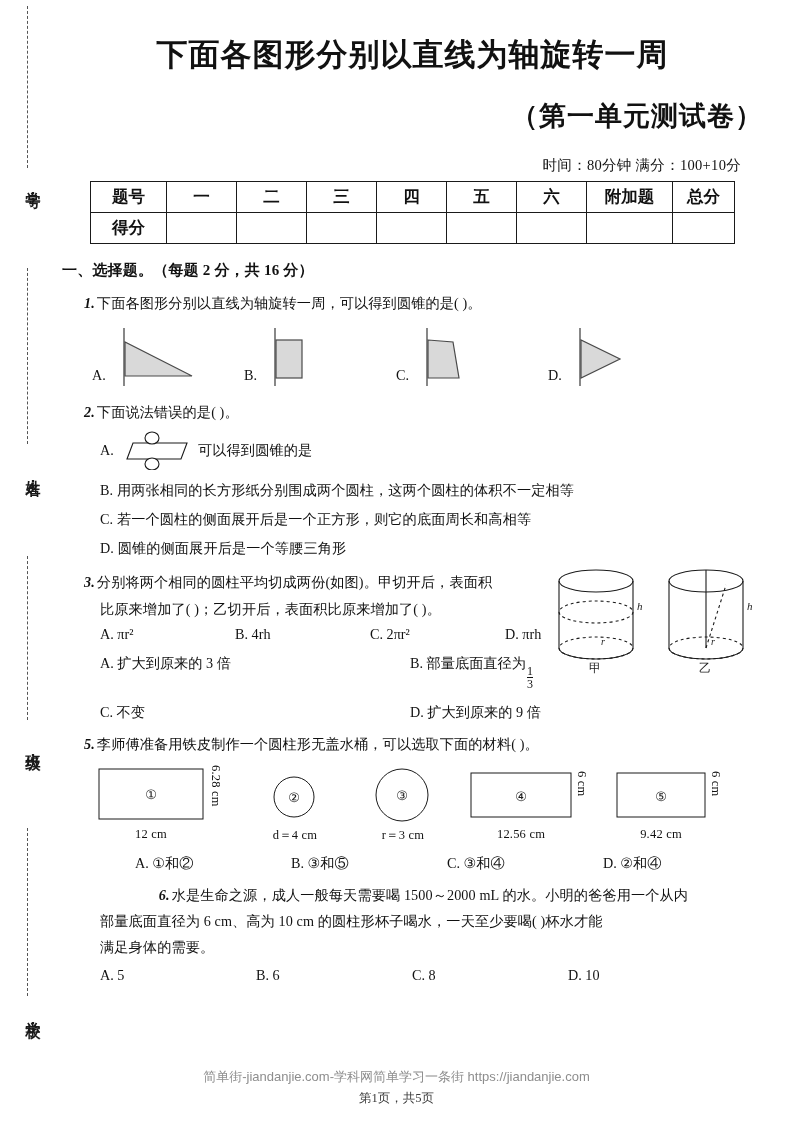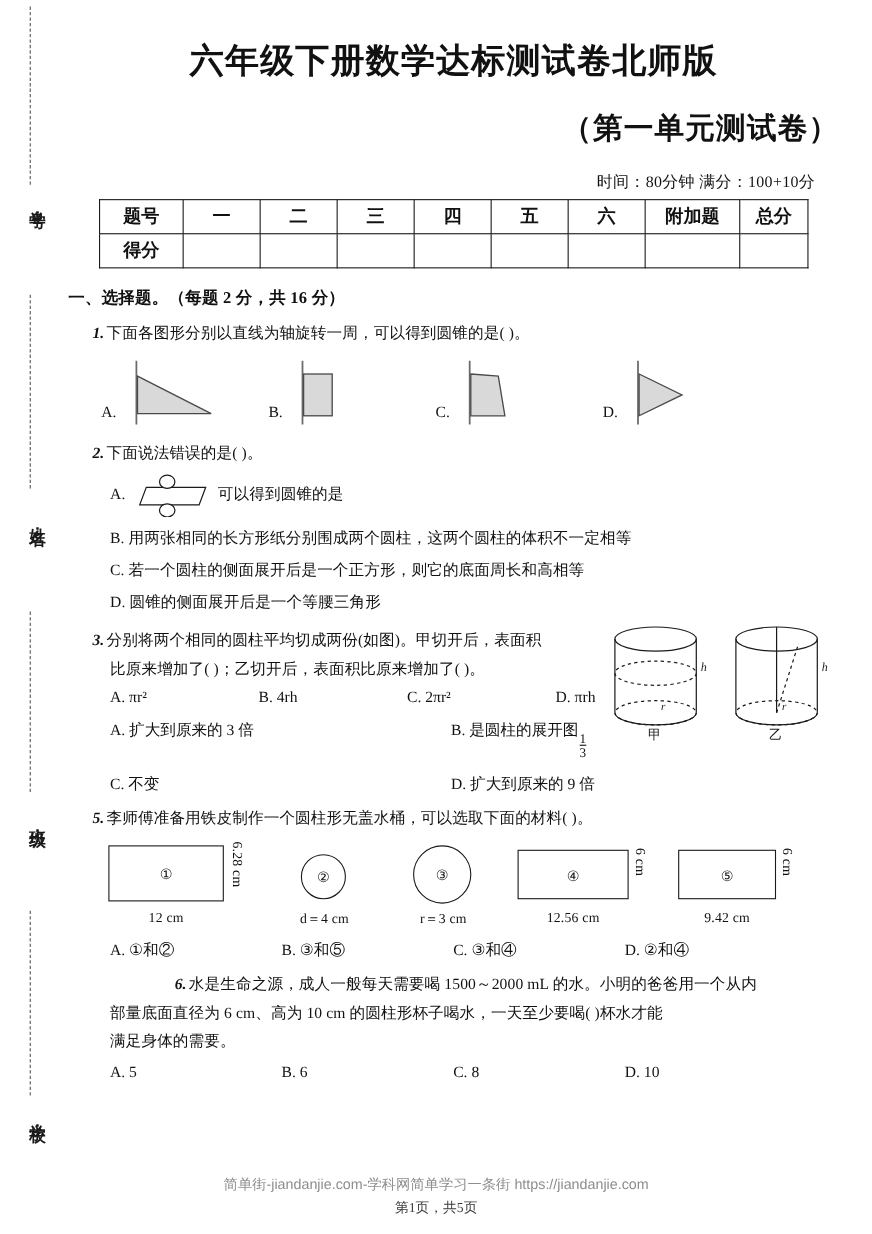--- a/index.html
+++ b/index.html
@@ -207,21 +207,21 @@
   <div class="dash-line" style="top:268px; height:176px;"></div>
   <div class="vlabel" style="top:468px;">姓名：</div>
   <div class="dash-line" style="top:556px; height:164px;"></div>
   <div class="vlabel" style="top:742px;">班级：</div>
   <div class="dash-line" style="top:828px; height:168px;"></div>
   <div class="vlabel" style="top:1010px;">学校：</div>
 </div>
 
 <div class="page">
 
-  <div class="title-main">六年级下册数学达标测试卷北师版</div>
+  <div class="title-main">下面各图形分别以直线为轴旋转一周</div>
   <div class="title-sub">（第一单元测试卷）</div>
   <div class="meta-line">时间：80分钟  满分：100+10分</div>
 
   <table class="score">
     <tbody>
         <tr>
       <td class="lead">题号</td>
       <td>一</td>
       <td>二</td>
       <td>三</td>
@@ -351,21 +351,21 @@
     </div>
   </div>
 
   <div class="two-col" style="margin-top:11px;">
     <div>
       <span>A.</span>
       <span>扩大到原来的 3 倍</span>
     </div>
     <div>
       <span>B.</span>
-      <span>是圆柱的展开图</span><span class="frac">
+      <span>部量底面直径为</span><span class="frac">
           <span class="num">1</span>
           <span class="den">3</span>
         </span>
     </div>
   </div>
   <div class="two-col" style="margin-top:12px;">
     <div>
       <span>C.</span>
       <span>不变</span>
     </div>
@@ -419,21 +419,21 @@
       <svg width="100" height="60">
         <rect class="rect-outline" x="1" y="8" width="88" height="44"></rect>
         <text x="45" y="36" font-size="13" text-anchor="middle" font-family="Liberation Serif, serif" fill="#1a1a1a">⑤</text>
       </svg>
       <div class="dim-bottom" style="width:90px;">9.42 cm</div>
       <div class="dim-side" style="left:92px; top:6px;">6 cm</div>
     </div>
   </div>
 
   <div class="opts-row" style="margin-top:10px;">
-    <div style="width:156px;">A.  ①和②</div>
+    <div style="width:156px;margin-left:35px;">A.  ①和②</div>
     <div style="width:156px;">B.  ③和⑤</div>
     <div style="width:156px;">C.  ③和④</div>
     <div style="width:120px;">D.  ②和④</div>
   </div>
 
   <div class="q indent" style="margin-top:11px;text-align:center;">
     <span class="q-num">6.</span><span>水是生命之源，成人一般每天需要喝 1500～2000 mL 的水。小明的爸爸用一个从内</span>
   </div>
   <div class="q indent2" style="margin-top:4px;">
     <span>部量底面直径为 6 cm、高为 10 cm 的圆柱形杯子喝水，一天至少要喝(        )杯水才能</span>

